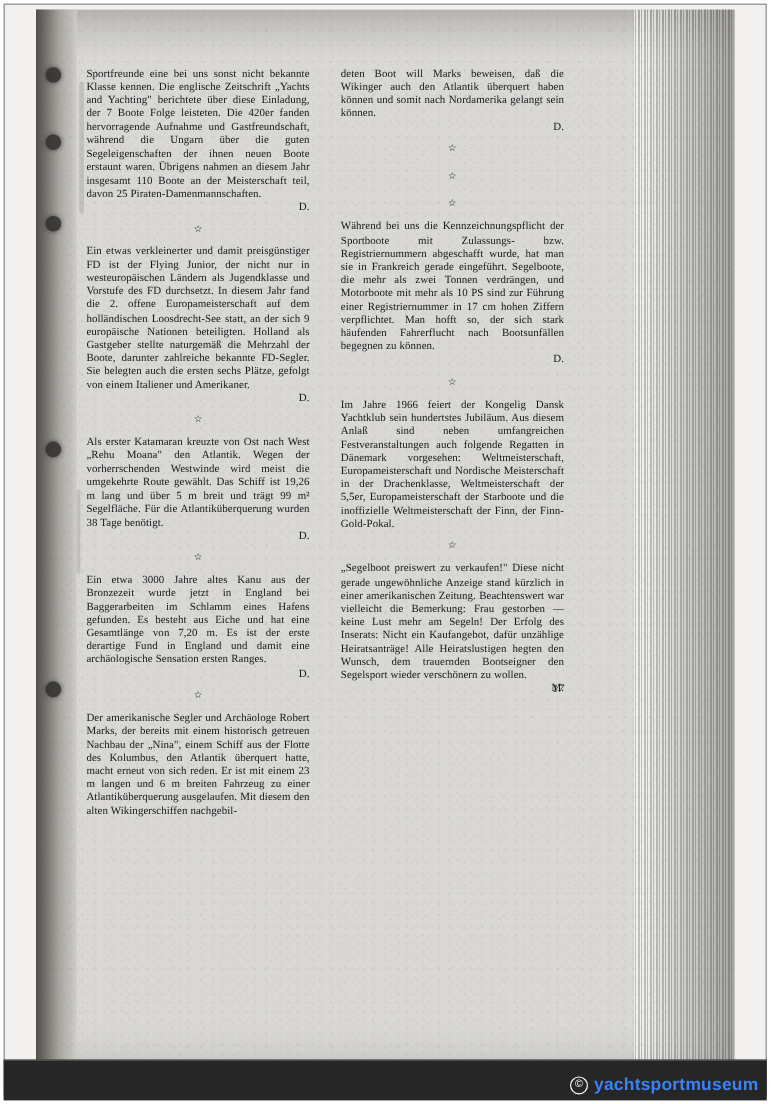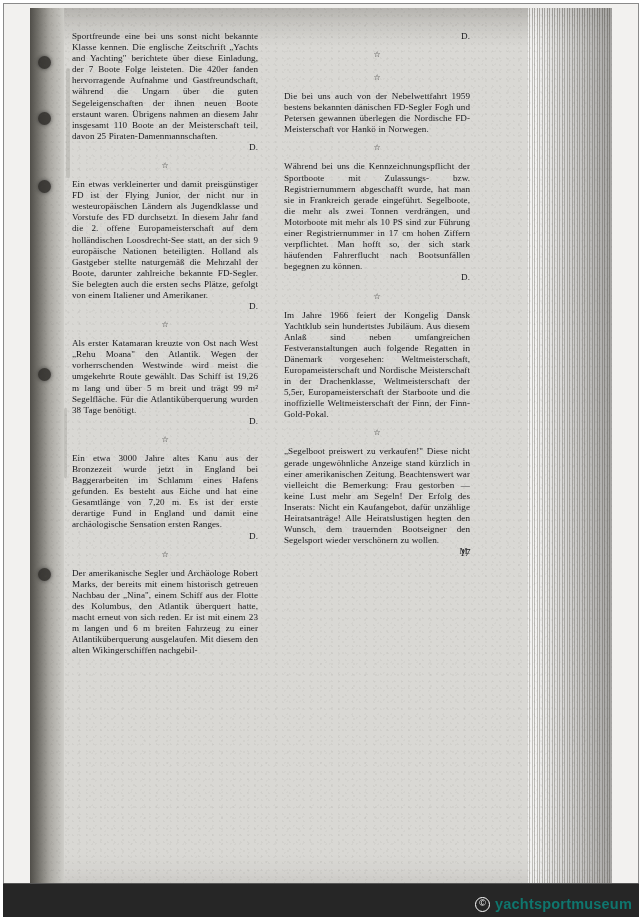--- a/index.html
+++ b/index.html
@@ -83,21 +83,21 @@
   #fore-edge-fade {
     position: absolute;
     right: 0; top: 0; width: 110px; height: 878px;
     background: linear-gradient(to left, rgba(60,58,55,0.40) 0%, rgba(255,255,255,0) 70%);
   }
 
   
   #text-area {
     position: absolute;
     left: 42px;
-    top: 23px;
+    top: 48px;
     width: 398px;
     height: 770px;
   }
 
   .col {
     position: absolute;
     top: 0;
     width: 186px;
     font-size: 9.1px;
     line-height: 11.1px;
@@ -175,21 +175,21 @@
     color: #ffffff;
     font-size: 9px;
     line-height: 11.5px;
     text-align: center;
     font-family: "Liberation Sans", sans-serif;
   }
   #footer-text {
     font-family: "Liberation Sans", sans-serif;
     font-size: 14.5px;
     font-weight: bold;
-    color: #0f766e;
+    color: #3b82f6;
     letter-spacing: 0.2px;
   }
   
   #bottom-bar {
     position: absolute;
     left: 3px; bottom: 3px;
     width: 636px; height: 34px;
     background: #262626;
     border-top: 1px solid #555;
     box-sizing: border-box;
@@ -232,24 +232,23 @@
         <p class="para"><span>Ein etwas verkleinerter und damit preisgünstiger FD ist der Flying Junior, der nicht nur in westeuropäischen Ländern als Jugendklasse und Vorstufe des FD durchsetzt. In diesem Jahr fand die 2. offene Europameisterschaft auf dem holländischen Loosdrecht-See statt, an der sich 9 europäische Nationen beteiligten. Holland als Gastgeber stellte naturgemäß die Mehrzahl der Boote, darunter zahlreiche bekannte FD-Segler. Sie belegten auch die ersten sechs Plätze, gefolgt von einem Italiener und Amerikaner.</span><span class="sigline">D.</span></p>
         <span class="sep">☆</span>
         <p class="para"><span>Als erster Katamaran kreuzte von Ost nach West „Rehu Moana" den Atlantik. Wegen der vorherrschenden Westwinde wird meist die umgekehrte Route gewählt. Das Schiff ist 19,26 m lang und über 5 m breit und trägt 99 m² Segelfläche. Für die Atlantiküberquerung wurden 38 Tage benötigt.</span><span class="sigline">D.</span></p>
         <span class="sep">☆</span>
         <p class="para"><span>Ein etwa 3000 Jahre altes Kanu aus der Bronzezeit wurde jetzt in England bei Baggerarbeiten im Schlamm eines Hafens gefunden. Es besteht aus Eiche und hat eine Gesamtlänge von 7,20 m. Es ist der erste derartige Fund in England und damit eine archäologische Sensation ersten Ranges.</span><span class="sigline">D.</span></p>
         <span class="sep">☆</span>
         <p class="para"><span>Der amerikanische Segler und Archäologe Robert Marks, der bereits mit einem historisch getreuen Nachbau der „Nina", einem Schiff aus der Flotte des Kolumbus, den Atlantik überquert hatte, macht erneut von sich reden. Er ist mit einem 23 m langen und 6 m breiten Fahrzeug zu einer Atlantiküberquerung ausgelaufen. Mit diesem den alten Wikingerschiffen nachgebil-</span></p>
       </div>
 
       <div class="col col-right">
-        <p class="para"><span class="sigline">D.</span></p>
-        <span class="sep">☆</span>
-        <span class="sep">☆</span>
-        <p class="para"><span>Die bei uns auch von der Nebelwettfahrt 1959 bestens bekannten dänischen FD-Segler Fogh und Petersen gewannen überlegen die Nordische FD-Meisterschaft vor Hankö in Norwegen.</span></p>
+        <p class="para"><span>deten Boot will Marks beweisen, daß die Wikinger auch den Atlantik überquert haben können und somit nach Nordamerika gelangt sein können.</span><span class="sigline">D.</span></p>
+        <span class="sep">☆</span>
+        <span class="sep">☆</span>
         <span class="sep">☆</span>
         <p class="para"><span>Während bei uns die Kennzeichnungspflicht der Sportboote mit Zulassungs- bzw. Registriernummern abgeschafft wurde, hat man sie in Frankreich gerade eingeführt. Segelboote, die mehr als zwei Tonnen verdrängen, und Motorboote mit mehr als 10 PS sind zur Führung einer Registriernummer in 17 cm hohen Ziffern verpflichtet. Man hofft so, der sich stark häufenden Fahrerflucht nach Bootsunfällen begegnen zu können.</span><span class="sigline">D.</span></p>
         <span class="sep">☆</span>
         <p class="para"><span>Im Jahre 1966 feiert der Kongelig Dansk Yachtklub sein hundertstes Jubiläum. Aus diesem Anlaß sind neben umfangreichen Festveranstaltungen auch folgende Regatten in Dänemark vorgesehen: Weltmeisterschaft, Europameisterschaft und Nordische Meisterschaft in der Drachenklasse, Weltmeisterschaft der 5,5er, Europameisterschaft der Starboote und die inoffizielle Weltmeisterschaft der Finn, der Finn-Gold-Pokal.</span></p>
         <span class="sep">☆</span>
         <p class="para"><span>„Segelboot preiswert zu verkaufen!" Diese nicht gerade ungewöhnliche Anzeige stand kürzlich in einer amerikanischen Zeitung. Beachtenswert war vielleicht die Bemerkung: Frau gestorben — keine Lust mehr am Segeln! Der Erfolg des Inserats: Nicht ein Kaufangebot, dafür unzählige Heiratsanträge! Alle Heiratslustigen hegten den Wunsch, dem trauernden Bootseigner den Segelsport wieder verschönern zu wollen.</span><span class="sigline">M.</span></p>
         <div class="pageno">17</div>
       </div>
 
     </div>

